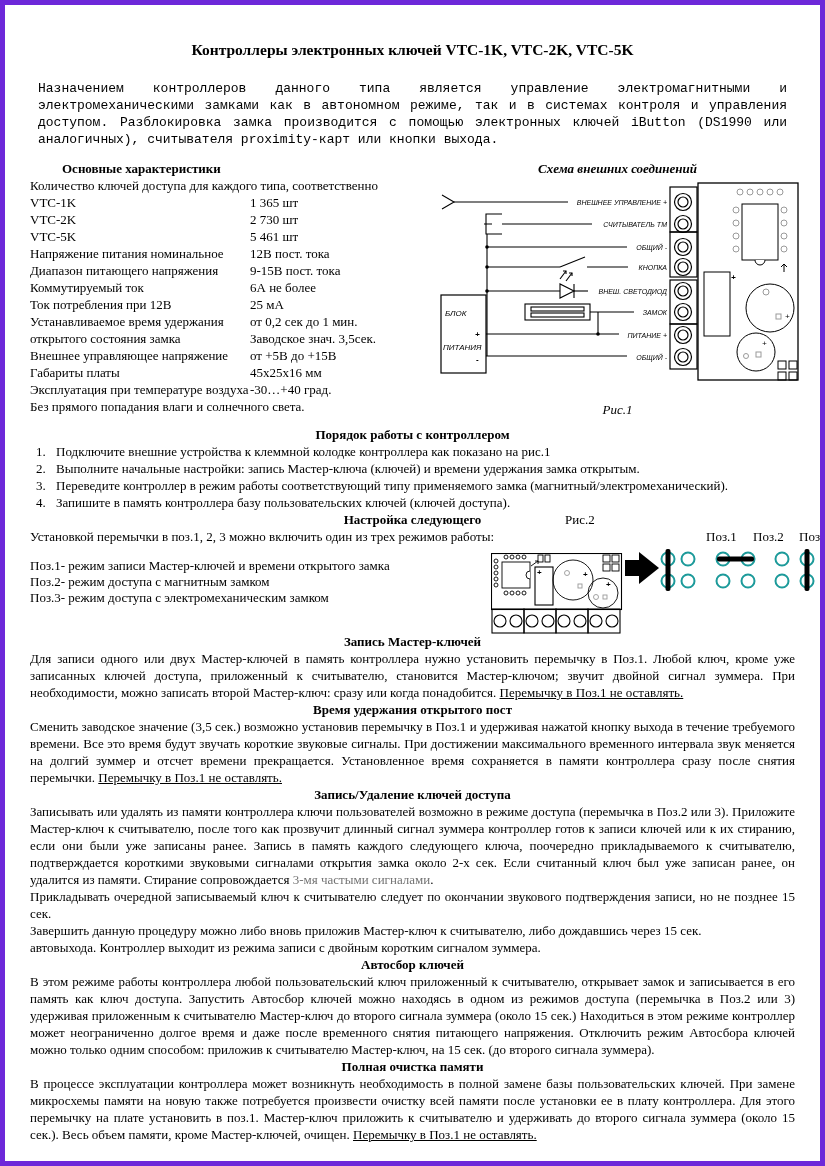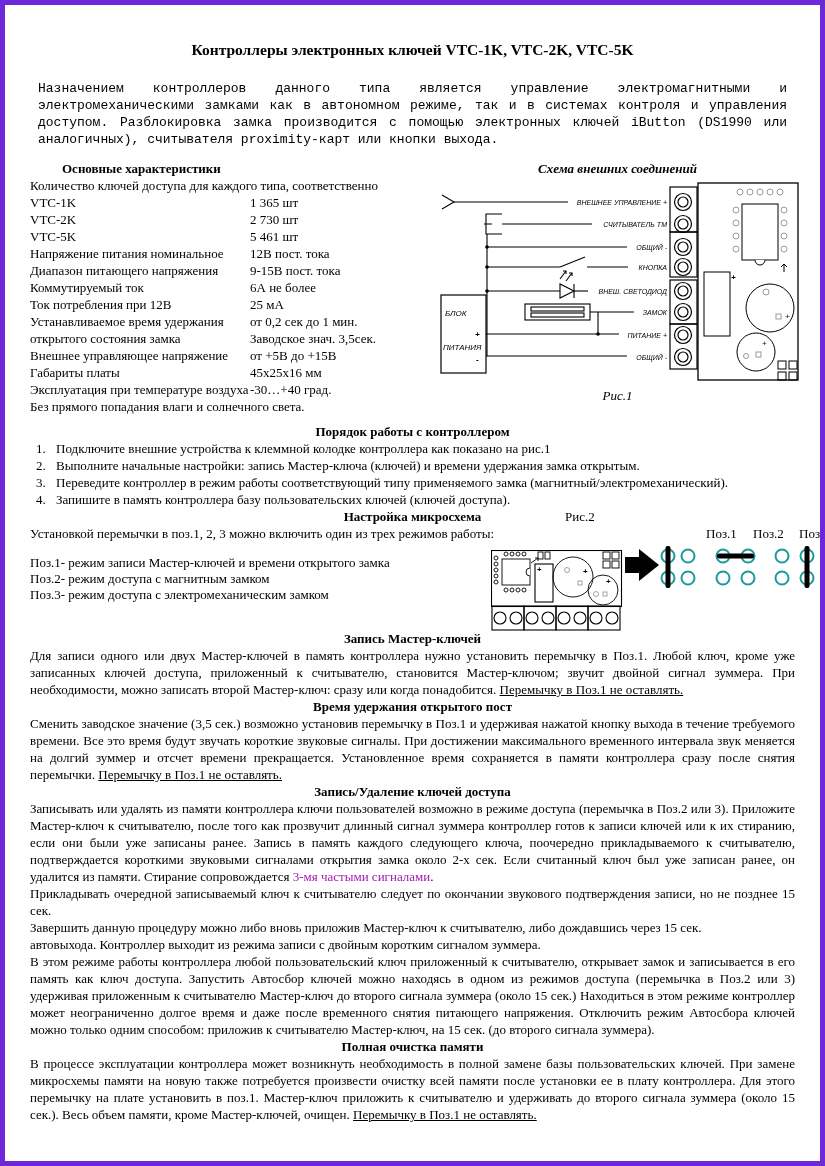--- a/index.html
+++ b/index.html
@@ -13,35 +13,35 @@
   .doc-title { text-align:center; font-weight:bold; font-size:15.5px; margin-bottom:22px; }
   .just { text-align:justify; }
   .intro p { margin:8px;font-family:Liberation Mono, monospace; }
   .twocol { display:flex; margin-top:12px;gap:48px; }
   .col-left { width:420px; }
   .col-right { width:355px; position:relative;font-style:italic; }
   .specs-heading { font-weight:bold; padding-left:32px; }
   .spec-row { height:17px; white-space:nowrap; }
   .spec-label { display:inline-block; width:220px; }
   .diagram-heading { font-weight:bold; text-align:center; }
-  .fig1-caption { text-align:center; margin-top:2px; }
+  .fig1-caption { text-align:center; margin-top:16px; }
   .sec-heading { font-weight:bold; text-align:center; }
   .proc-row { display:flex; }
   .proc-num { width:26px; padding-left:6px; flex:none; }
   .setup-block { position:relative; height:122px; }
   .setup-line1 { position:relative; height:17px; text-align:center; font-weight:bold; }
   .fig2-caption { position:absolute; left:535px; top:0; font-weight:normal; }
   .setup-line2 { position:relative; height:17px; }
   .pos-label { position:absolute; top:0; }
   .mode-line { height:16px; }
   .modes { margin-top:12px; }
   .pcb2 { position:absolute; left:461px; top:42px; }
   .jumpers { position:absolute; left:595px; top:36px; }
   .warn { text-decoration:underline;margin-top:48px; }
-  .blue { color:#a21caf; }
+  .blue { color:#737373; }
   .plain-line { text-align:left; }
   svg text { font-family:"Liberation Sans", sans-serif; }
   .dlabel { font-size:7px; }
   .dlabel8 { font-size:8px; }
 </style>
 </head>
 <body>
 
 <div class="page">
  <div class="content">
@@ -228,21 +228,21 @@
           <span>Переведите контроллер в режим работы соответствующий типу применяемого замка (магнитный/электромеханический).</span>
         </div>
     <div class="proc-row">
           <span class="proc-num">4.</span>
           <span>Запишите в память контроллера базу пользовательских ключей (ключей доступа).</span>
         </div>
   </div>
 
   <div class="setup-block">
     <div class="setup-line1">
-      <span>Настройка микросхема</span>
+      <span>Настройка следующего</span>
       <span class="fig2-caption">Рис.2</span>
     </div>
     <div class="setup-line2">
       <span>Установкой перемычки в поз.1, 2, 3 можно включить один из трех режимов работы:</span>
       <span class="pos-label" style="left:676px;">Поз.1</span>
       <span class="pos-label" style="left:723px;">Поз.2</span>
       <span class="pos-label" style="left:769px;">Поз.3</span>
     </div>
     <div class="modes">
       <div class="mode-line">Поз.1- режим записи Мастер-ключей и времени открытого замка</div>
@@ -349,19 +349,20 @@
 
   <div class="sec-heading">Время удержания открытого пост</div>
   <div class="just"><span>Сменить заводское значение (3,5 сек.) возможно установив перемычку в Поз.1 и удерживая нажатой кнопку выхода в течение требуемого времени. Все это время будут звучать короткие звуковые сигналы. При достижении максимального временного интервала звук меняется на долгий зуммер и отсчет времени прекращается. Установленное время сохраняется в памяти контроллера сразу после снятия перемычки. </span><span class="warn">Перемычку в Поз.1 не оставлять.</span></div>
 
   <div class="sec-heading">Запись/Удаление ключей доступа</div>
   <div class="just"><span>Записывать или удалять из памяти контроллера ключи пользователей возможно в режиме доступа (перемычка в Поз.2 или 3). Приложите Мастер-ключ к считывателю, после того как прозвучит длинный сигнал зуммера контроллер готов к записи ключей или к их стиранию, если они были уже записаны ранее. Запись в память каждого следующего ключа, поочередно прикладываемого к считывателю, подтверждается короткими звуковыми сигналами открытия замка около 2-х сек. Если считанный ключ был уже записан ранее, он удалится из памяти. Стирание сопровождается </span><span class="blue">3-мя частыми сигналами</span><span>.</span></div>
   <div class="just">Прикладывать очередной записываемый ключ к считывателю следует по окончании звукового подтверждения записи, но не позднее 15 сек.</div>
   <div class="plain-line">Завершить данную процедуру можно либо вновь приложив Мастер-ключ к считывателю, либо дождавшись через 15 сек.</div>
   <div class="plain-line">автовыхода. Контроллер выходит из режима записи с двойным коротким сигналом зуммера.</div>
 
+  <div class="sec-heading">Автосбор ключей</div>
   <div class="just">В этом режиме работы контроллера любой пользовательский ключ приложенный к считывателю, открывает замок и записывается в его память как ключ доступа. Запустить Автосбор ключей можно находясь в одном из режимов доступа (перемычка в Поз.2 или 3) удерживая приложенным к считывателю Мастер-ключ до второго сигнала зуммера (около 15 сек.) Находиться в этом режиме контроллер может неограниченно долгое время и даже после временного снятия питающего напряжения. Отключить режим Автосбора ключей можно только одним способом: приложив к считывателю Мастер-ключ, на 15 сек. (до второго сигнала зуммера).</div>
 
   <div class="sec-heading">Полная очистка памяти</div>
   <div class="just"><span>В процессе эксплуатации контроллера может возникнуть необходимость в полной замене базы пользовательских ключей. При замене микросхемы памяти на новую также потребуется произвести очистку всей памяти после установки ее в плату контроллера. Для этого перемычку на плате установить в поз.1. Мастер-ключ приложить к считывателю и удерживать до второго сигнала зуммера (около 15 сек.). Весь объем памяти, кроме Мастер-ключей, очищен. </span><span class="warn">Перемычку в Поз.1 не оставлять.</span></div>
 
  </div>
 </div>
 
 </body></html>

